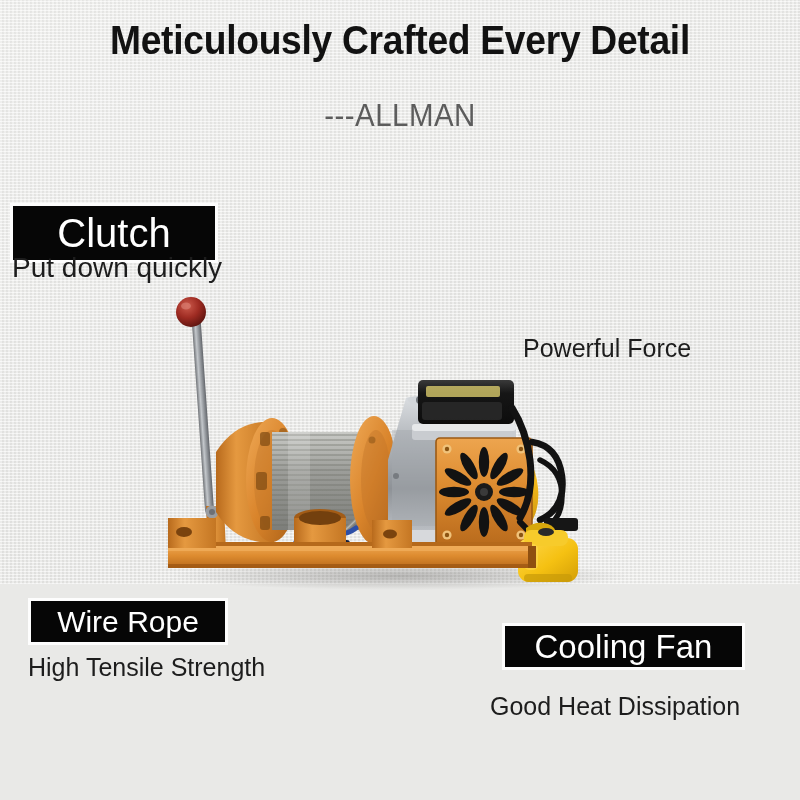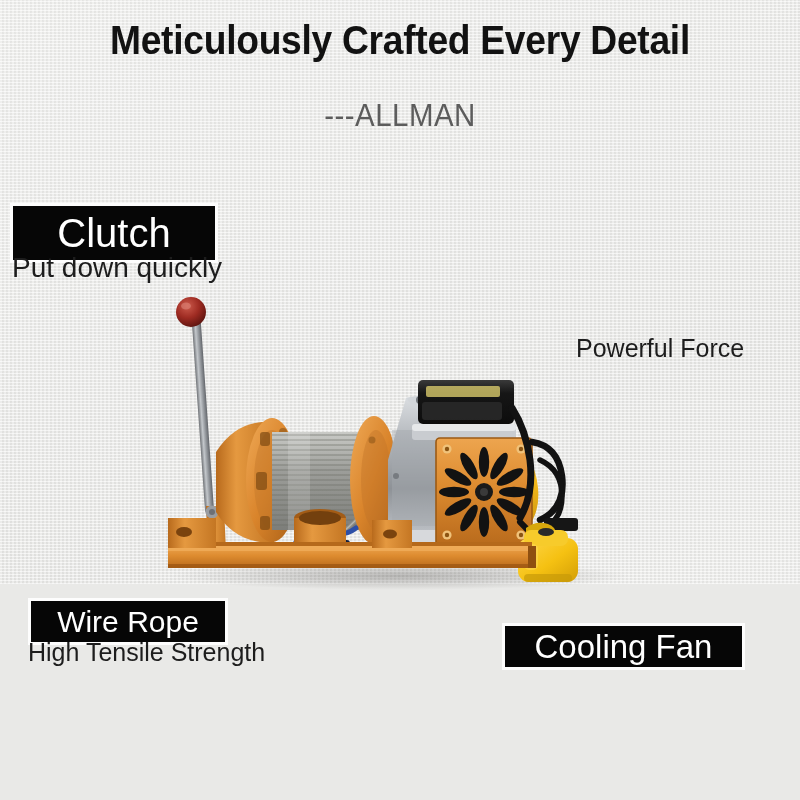--- a/index.html
+++ b/index.html
@@ -43,25 +43,25 @@
     position:absolute;color:#1d1d1d;font-weight:400;white-space:nowrap;
     font-family:"Liberation Sans","DejaVu Sans",sans-serif;
   }
 
   #box-clutch{left:10px;top:183px;width:208px;height:60px;margin-top:20px;}
   #box-clutch span{font-size:40px;}
   #sub-clutch{left:12px;top:252px;font-size:28px;}
 
   #box-motor{left:466px;top:269px;width:334px;height:44px;}
   #box-motor span{font-size:33px;transform:scaleX(1.0);}
-  #sub-motor{left:576px;top:334px;font-size:25px;}
+  #sub-motor{left:523px;top:334px;font-size:25px;}
 
   #box-rope{left:28px;top:598px;width:200px;height:47px;}
   #box-rope span{font-size:30px;}
-  #sub-rope{left:28px;top:638px;font-size:25px;}
+  #sub-rope{left:28px;top:653px;font-size:25px;}
 
   #box-fan{left:502px;top:623px;width:243px;height:47px;}
   #box-fan span{font-size:33px;}
   #sub-fan{left:490px;top:692px;font-size:25px;}
 
   
   #product{position:absolute;left:120px;top:280px;width:560px;height:320px;}
   #product svg{display:block;width:100%;height:100%;}
 </style>
 </head>
@@ -339,14 +339,15 @@
   <div class="lbl-sub" id="sub-motor">Powerful Force</div>
 
   <div class="lbl-box" id="box-rope">
     <span>Wire Rope</span>
   </div>
   <div class="lbl-sub" id="sub-rope">High Tensile Strength</div>
 
   <div class="lbl-box" id="box-fan">
     <span>Cooling Fan</span>
   </div>
+  <div class="lbl-sub" id="sub-fan">Good Heat Dissipation</div>
 
 </div>
 
 </body></html>

